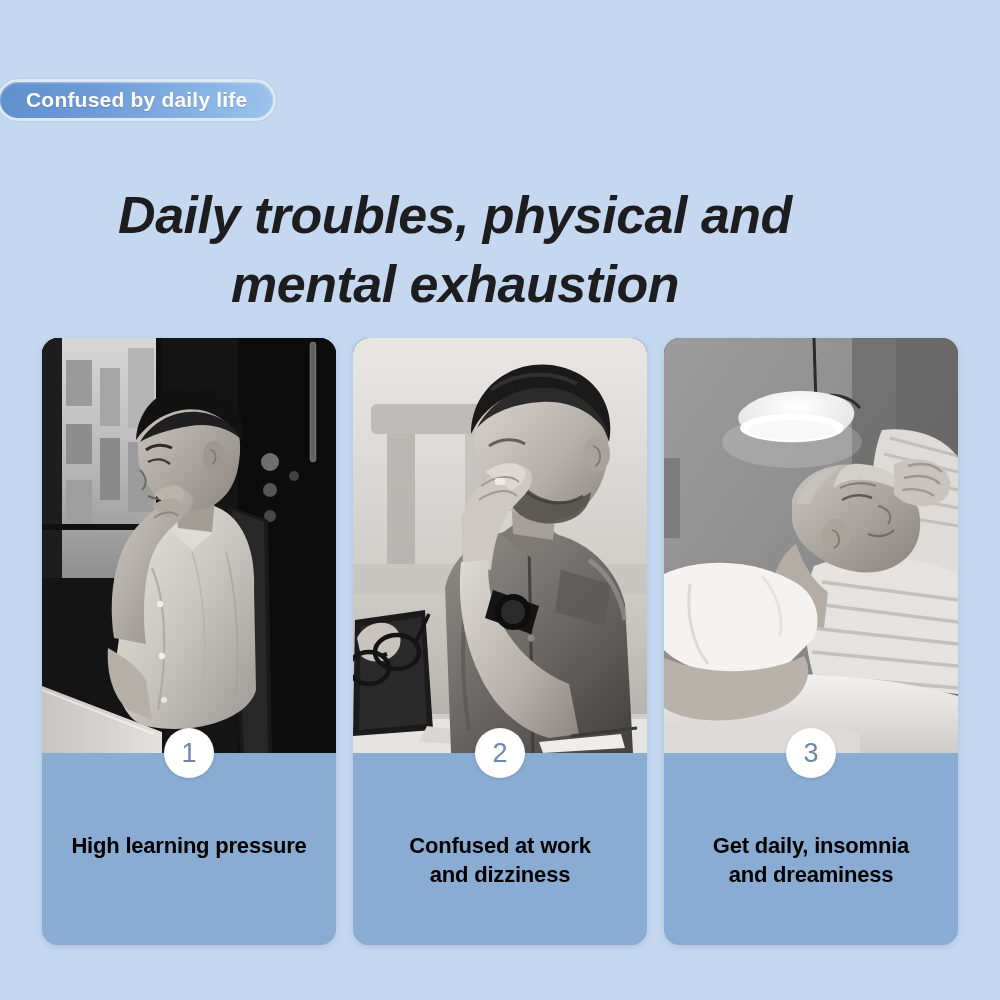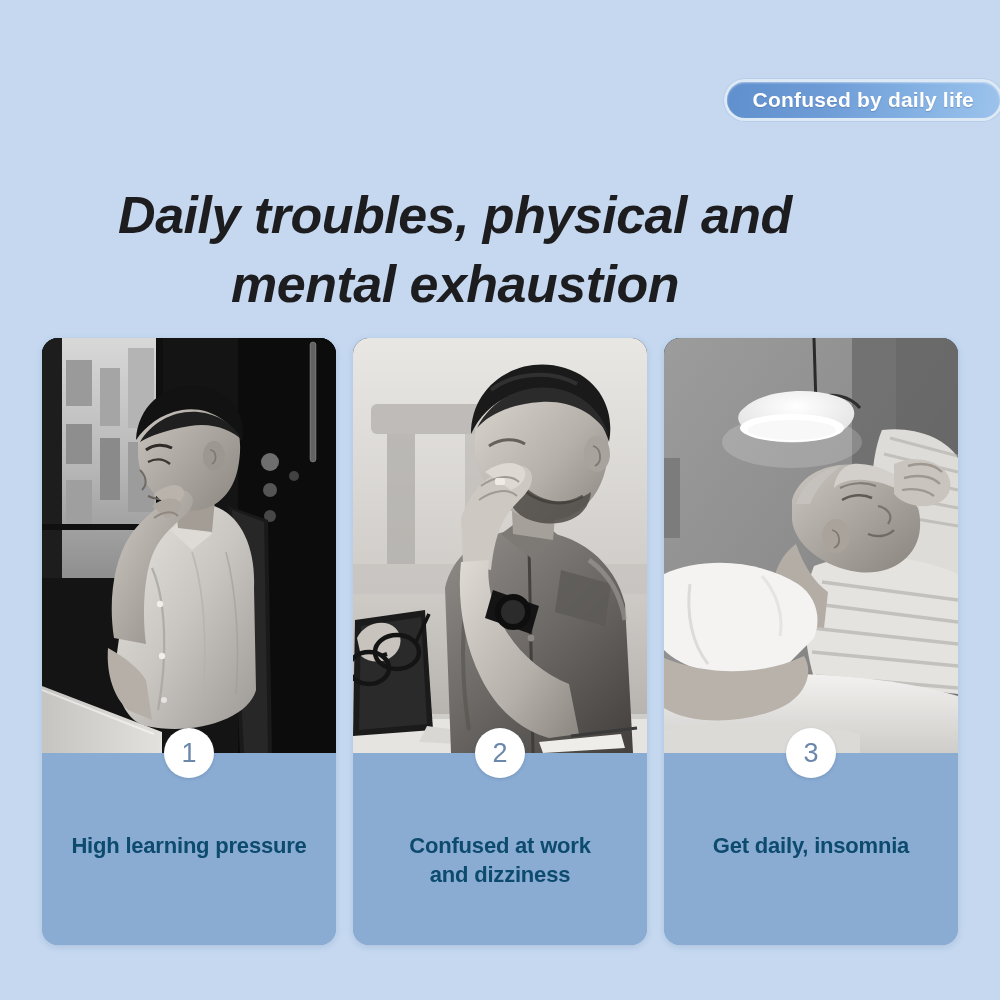--- a/index.html
+++ b/index.html
@@ -16,21 +16,21 @@
     position: relative;
   }
 
   
   .pill-wrap {
     position: absolute;
     top: 82px;
     left: 0;
     width: 1000px;
     display: flex;
-    justify-content: flex-end;
+    justify-content: flex-start;
   }
   .pill {
     position: relative;
     display: inline-flex;
     align-items: center;
     justify-content: center;
     height: 36px;
     padding: 0 26px;
     border-radius: 18px;
     background: linear-gradient(100deg, #5f90cd 0%, #6d9bd6 35%, #86b3e4 72%, #9cc3ec 100%);
@@ -105,21 +105,21 @@
     background: #8aabd2;
   }
   .caption-text {
     position: absolute;
     left: 0;
     top: 78px;
     width: 294px;
     padding: 0 12px;
     box-sizing: border-box;
     text-align: center;
-    color: #0c4a6e;
+    color: #000000;
     font-size: 22px;
     font-weight: 700;
     line-height: 29px;
     letter-spacing: -0.2px;
   }
   .caption-text .cap-line { display: block; }
 
   
   .num-badge {
     position: absolute;
@@ -440,20 +440,21 @@
         <path d="M98 238 C112 254 120 276 116 298" stroke="#ddd" stroke-width="3" fill="none" opacity="0.7"></path>
 
         <path d="M0 320 C44 338 98 338 140 318 C150 334 142 356 120 368 C80 388 24 386 0 370 Z" fill="#b8b2ab"></path>
 
         <path d="M0 392 C60 380 140 382 196 396 L196 415 L0 415 Z" fill="#dcdad6"></path>
       </svg>
     </div>
     <div class="caption-band">
       <div class="caption-text">
         <span class="cap-line">Get daily, insomnia</span>
+        <span class="cap-line">and dreaminess</span>
       </div>
     </div>
     <div class="num-badge">
       <span>3</span>
     </div>
   </div>
 
 </div>
 
 </body></html>

